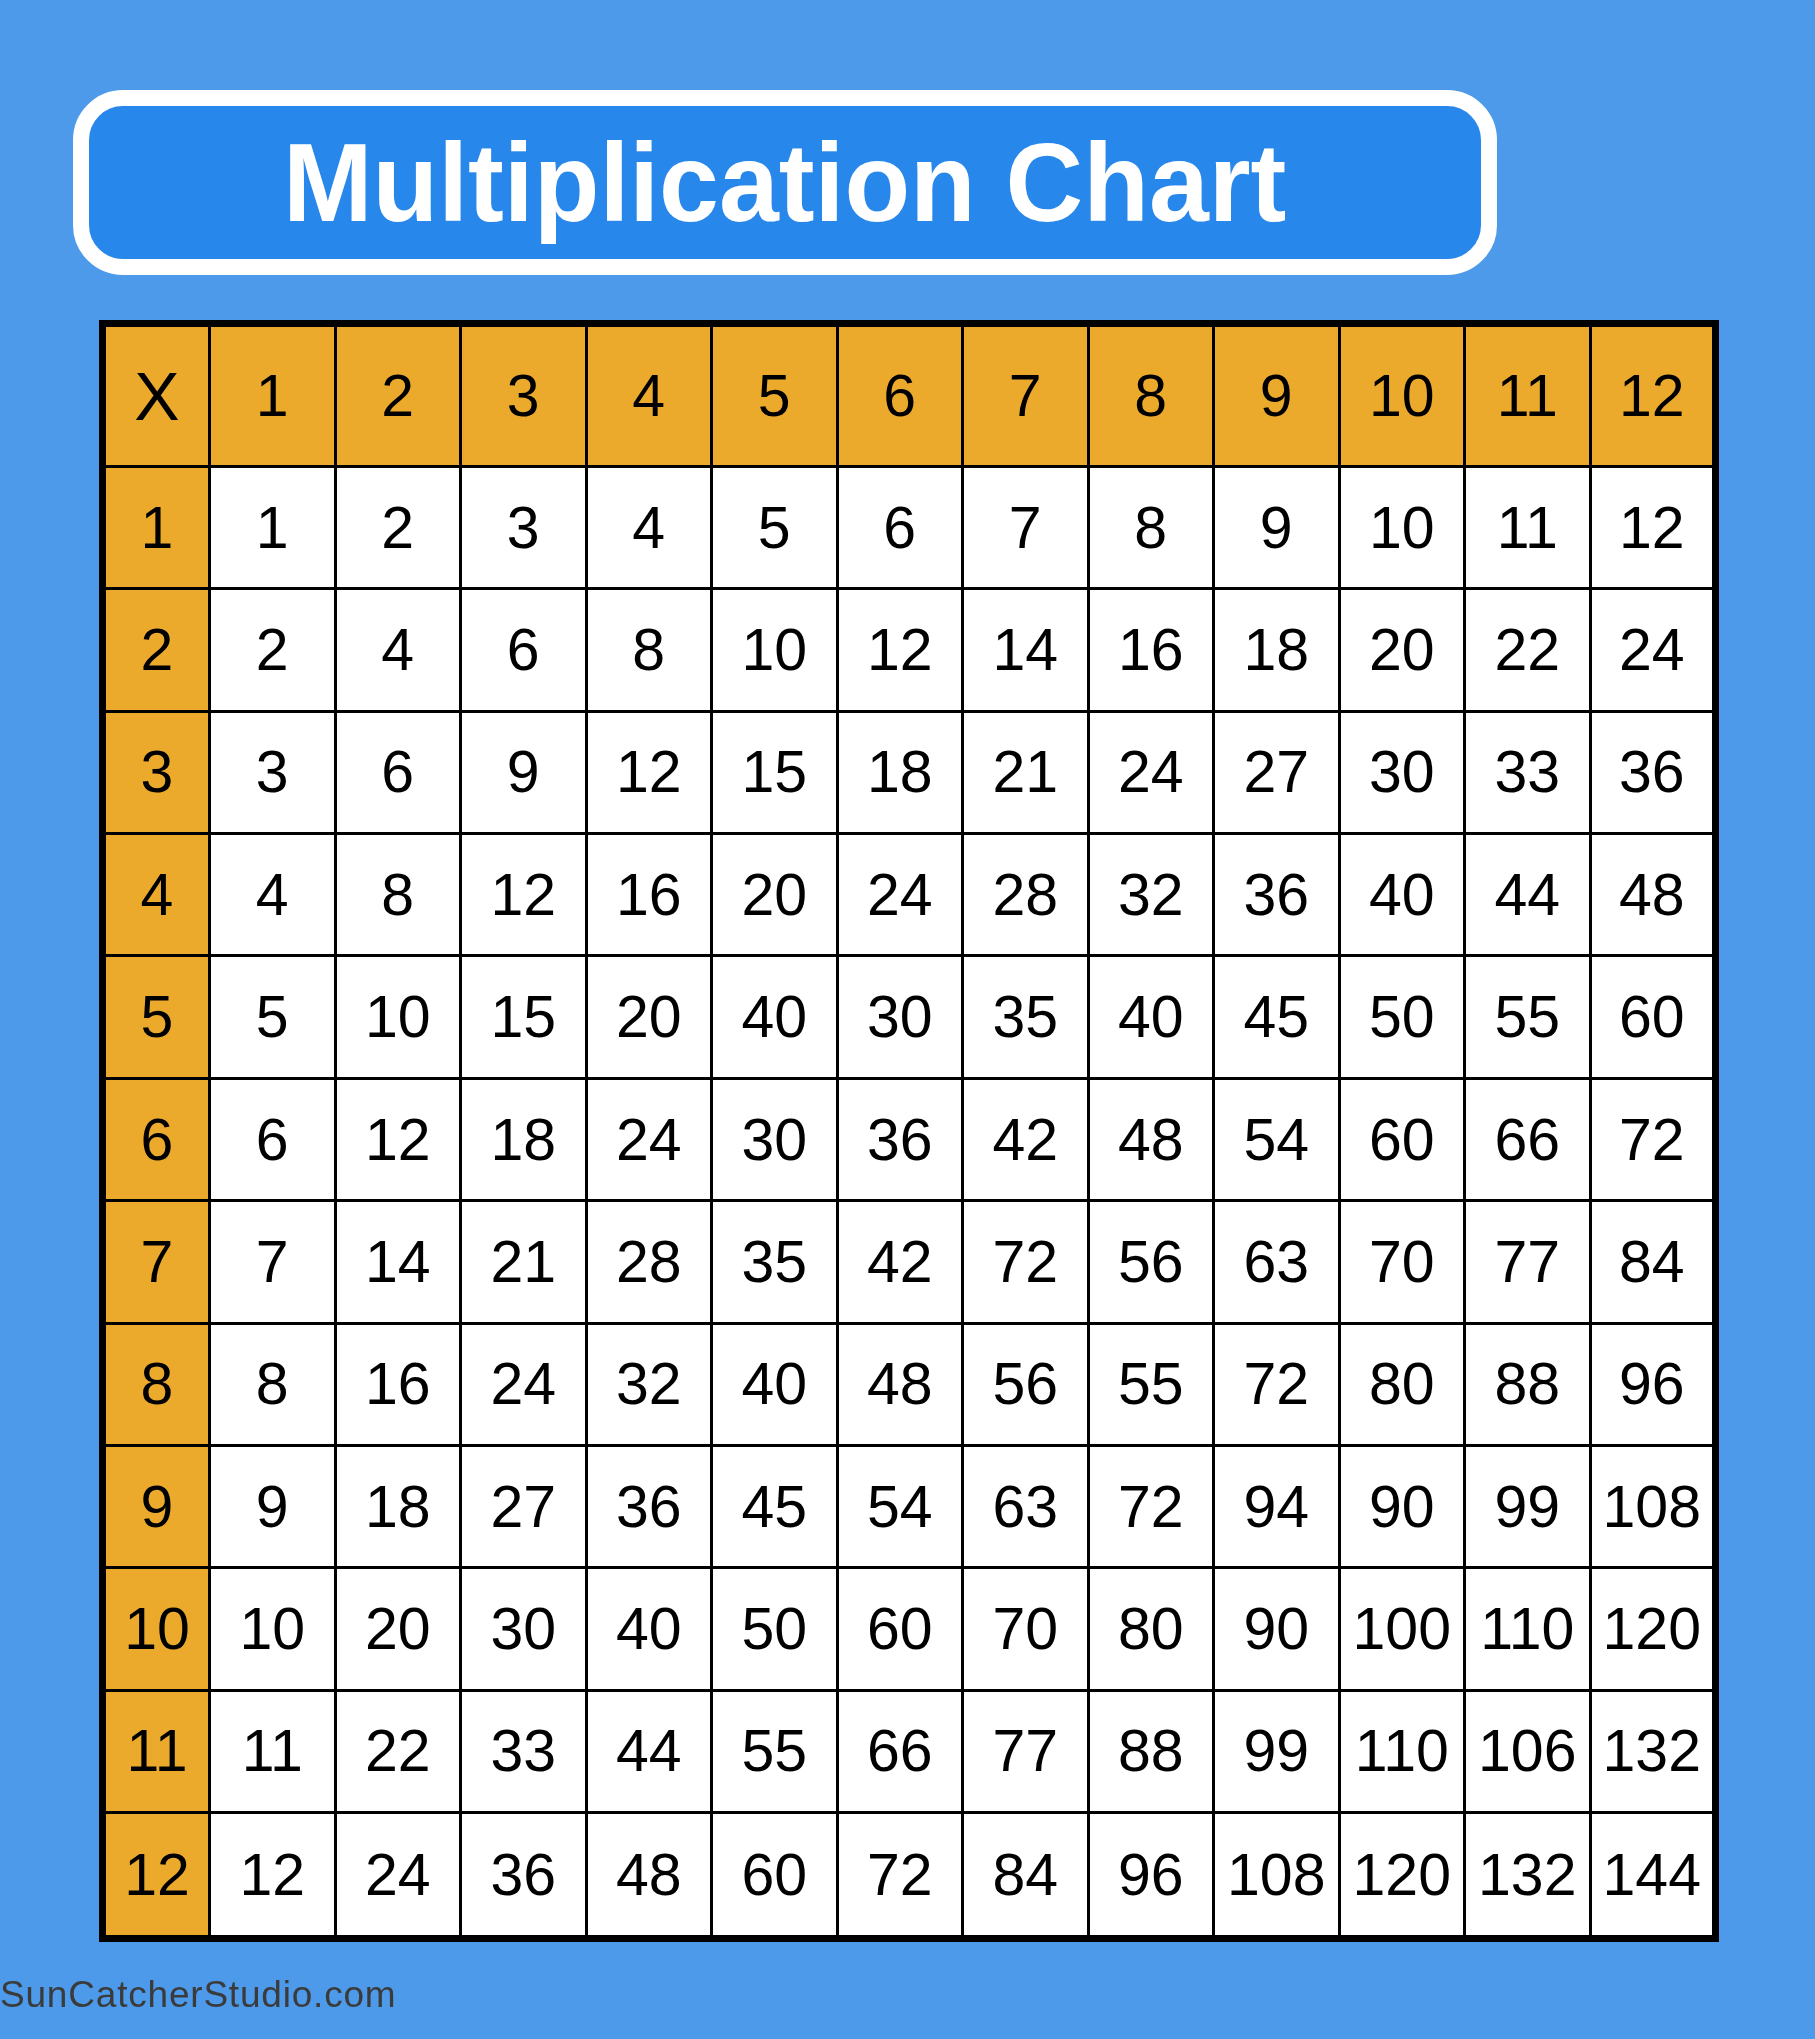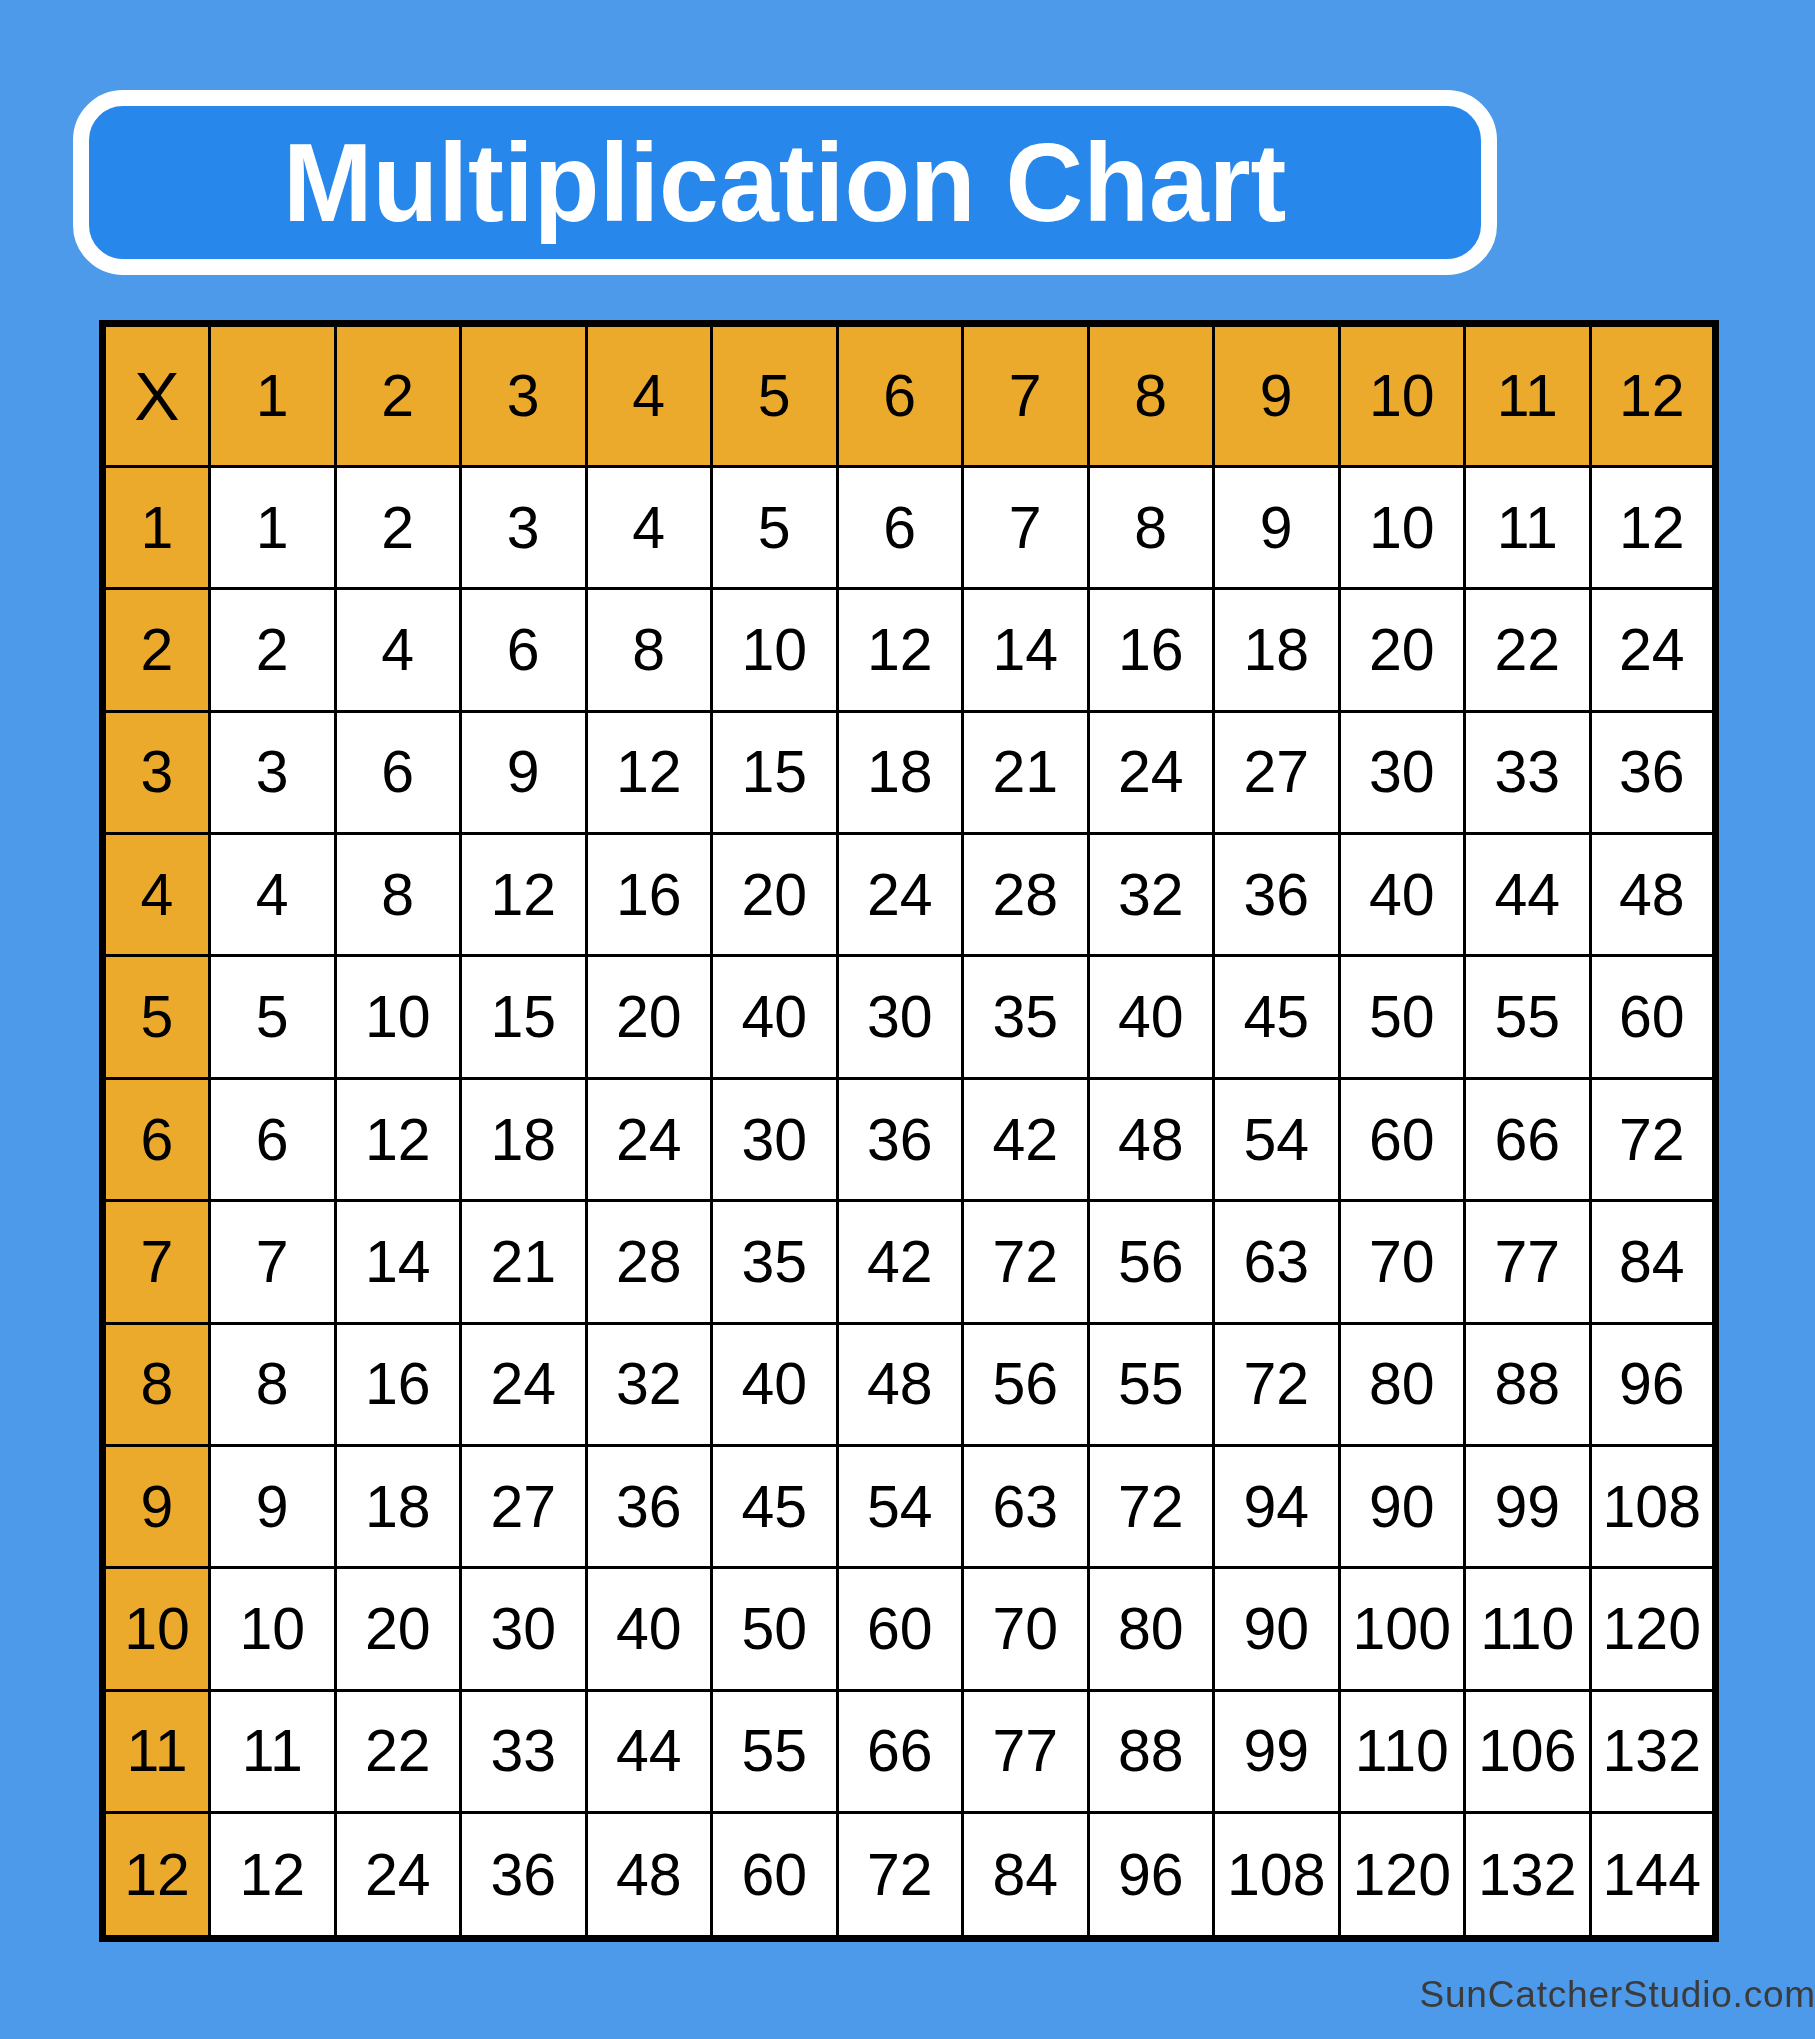--- a/index.html
+++ b/index.html
@@ -70,21 +70,21 @@
   table.mult th.corner {
     font-size: 68px;
   }
 
   
   .footer {
     position: absolute;
     left: 0;
     top: 1974px;
     width: 100%;
-    text-align: right;
+    text-align: left;
     font-size: 37px;
     color: var(--footer-text, #3B3B3B);
     letter-spacing: 0.8px;
   }
 </style>
 </head>
 <body style="--bg: #4C9AE9; --banner-fill: #2887EA; --banner-border: #FFFFFF; --title-text: #FFFFFF; --header-fill: #ECAA2D; --cell-fill: #FFFFFF; --grid: #000000; --cell-text: #000000; --footer-text: #3B3B3B;">
 
 <div class="banner">
   <h1>Multiplication Chart</h1>

